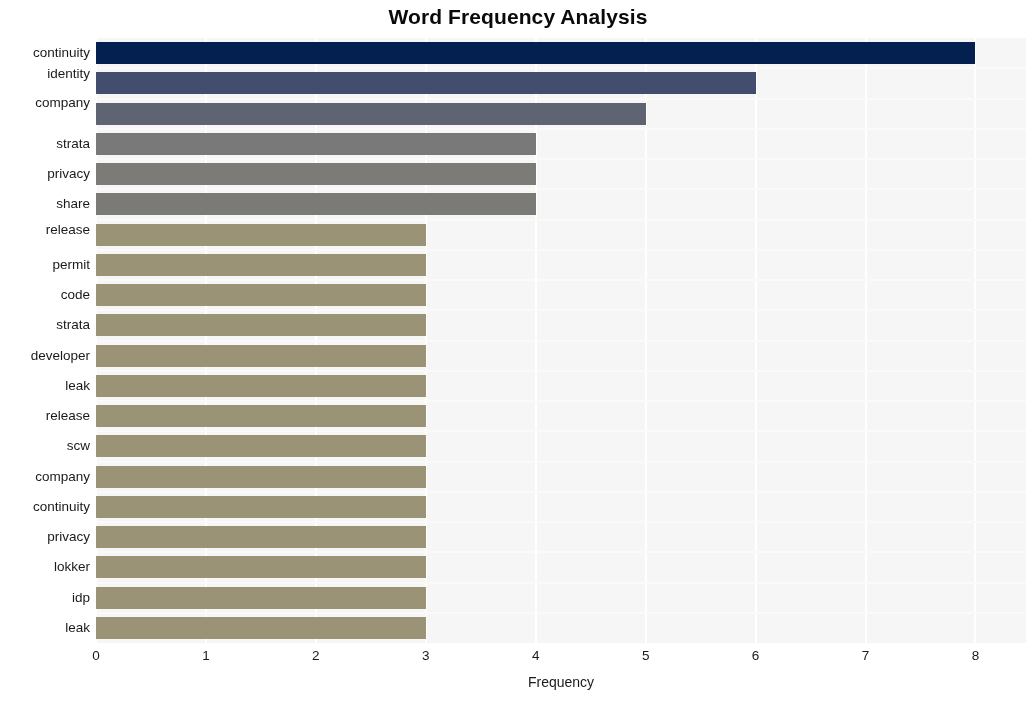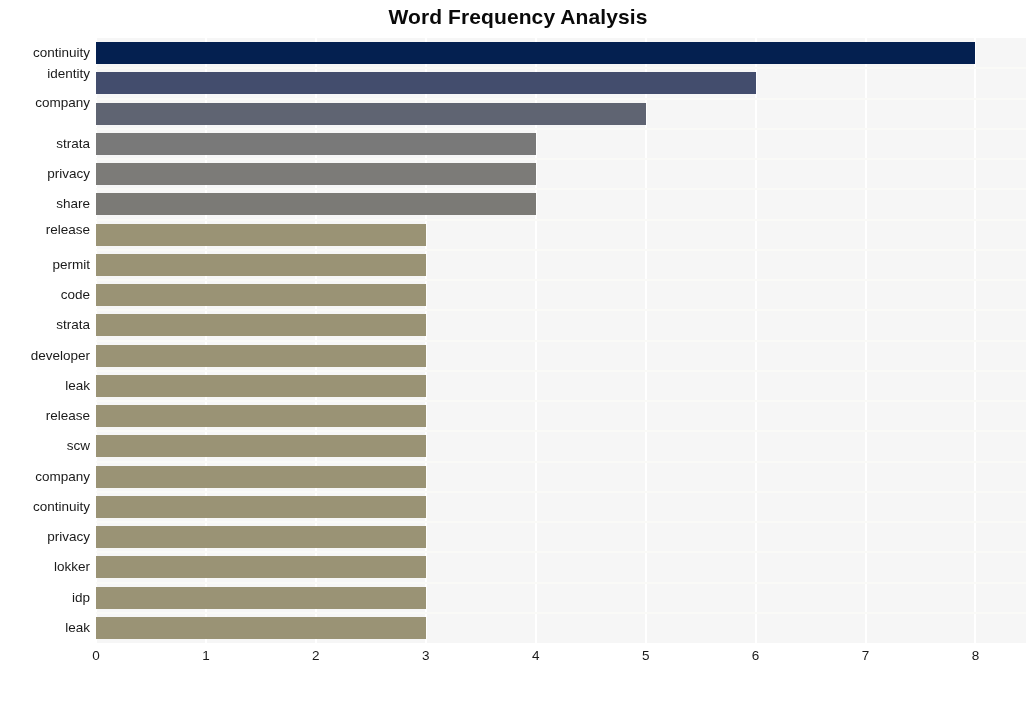--- a/index.html
+++ b/index.html
@@ -213,14 +213,15 @@
       <div class="xtick-label" style="left: 109.929px;">1</div>
       <div class="xtick-label" style="left: 219.858px;">2</div>
       <div class="xtick-label" style="left: 329.787px;">3</div>
       <div class="xtick-label" style="left: 439.716px;">4</div>
       <div class="xtick-label" style="left: 549.645px;">5</div>
       <div class="xtick-label" style="left: 659.574px;">6</div>
       <div class="xtick-label" style="left: 769.504px;">7</div>
       <div class="xtick-label" style="left: 879.433px;">8</div>
     </div>
 
+  <div id="xaxis-title">Frequency</div>
 
 </div>
 
 </body></html>

